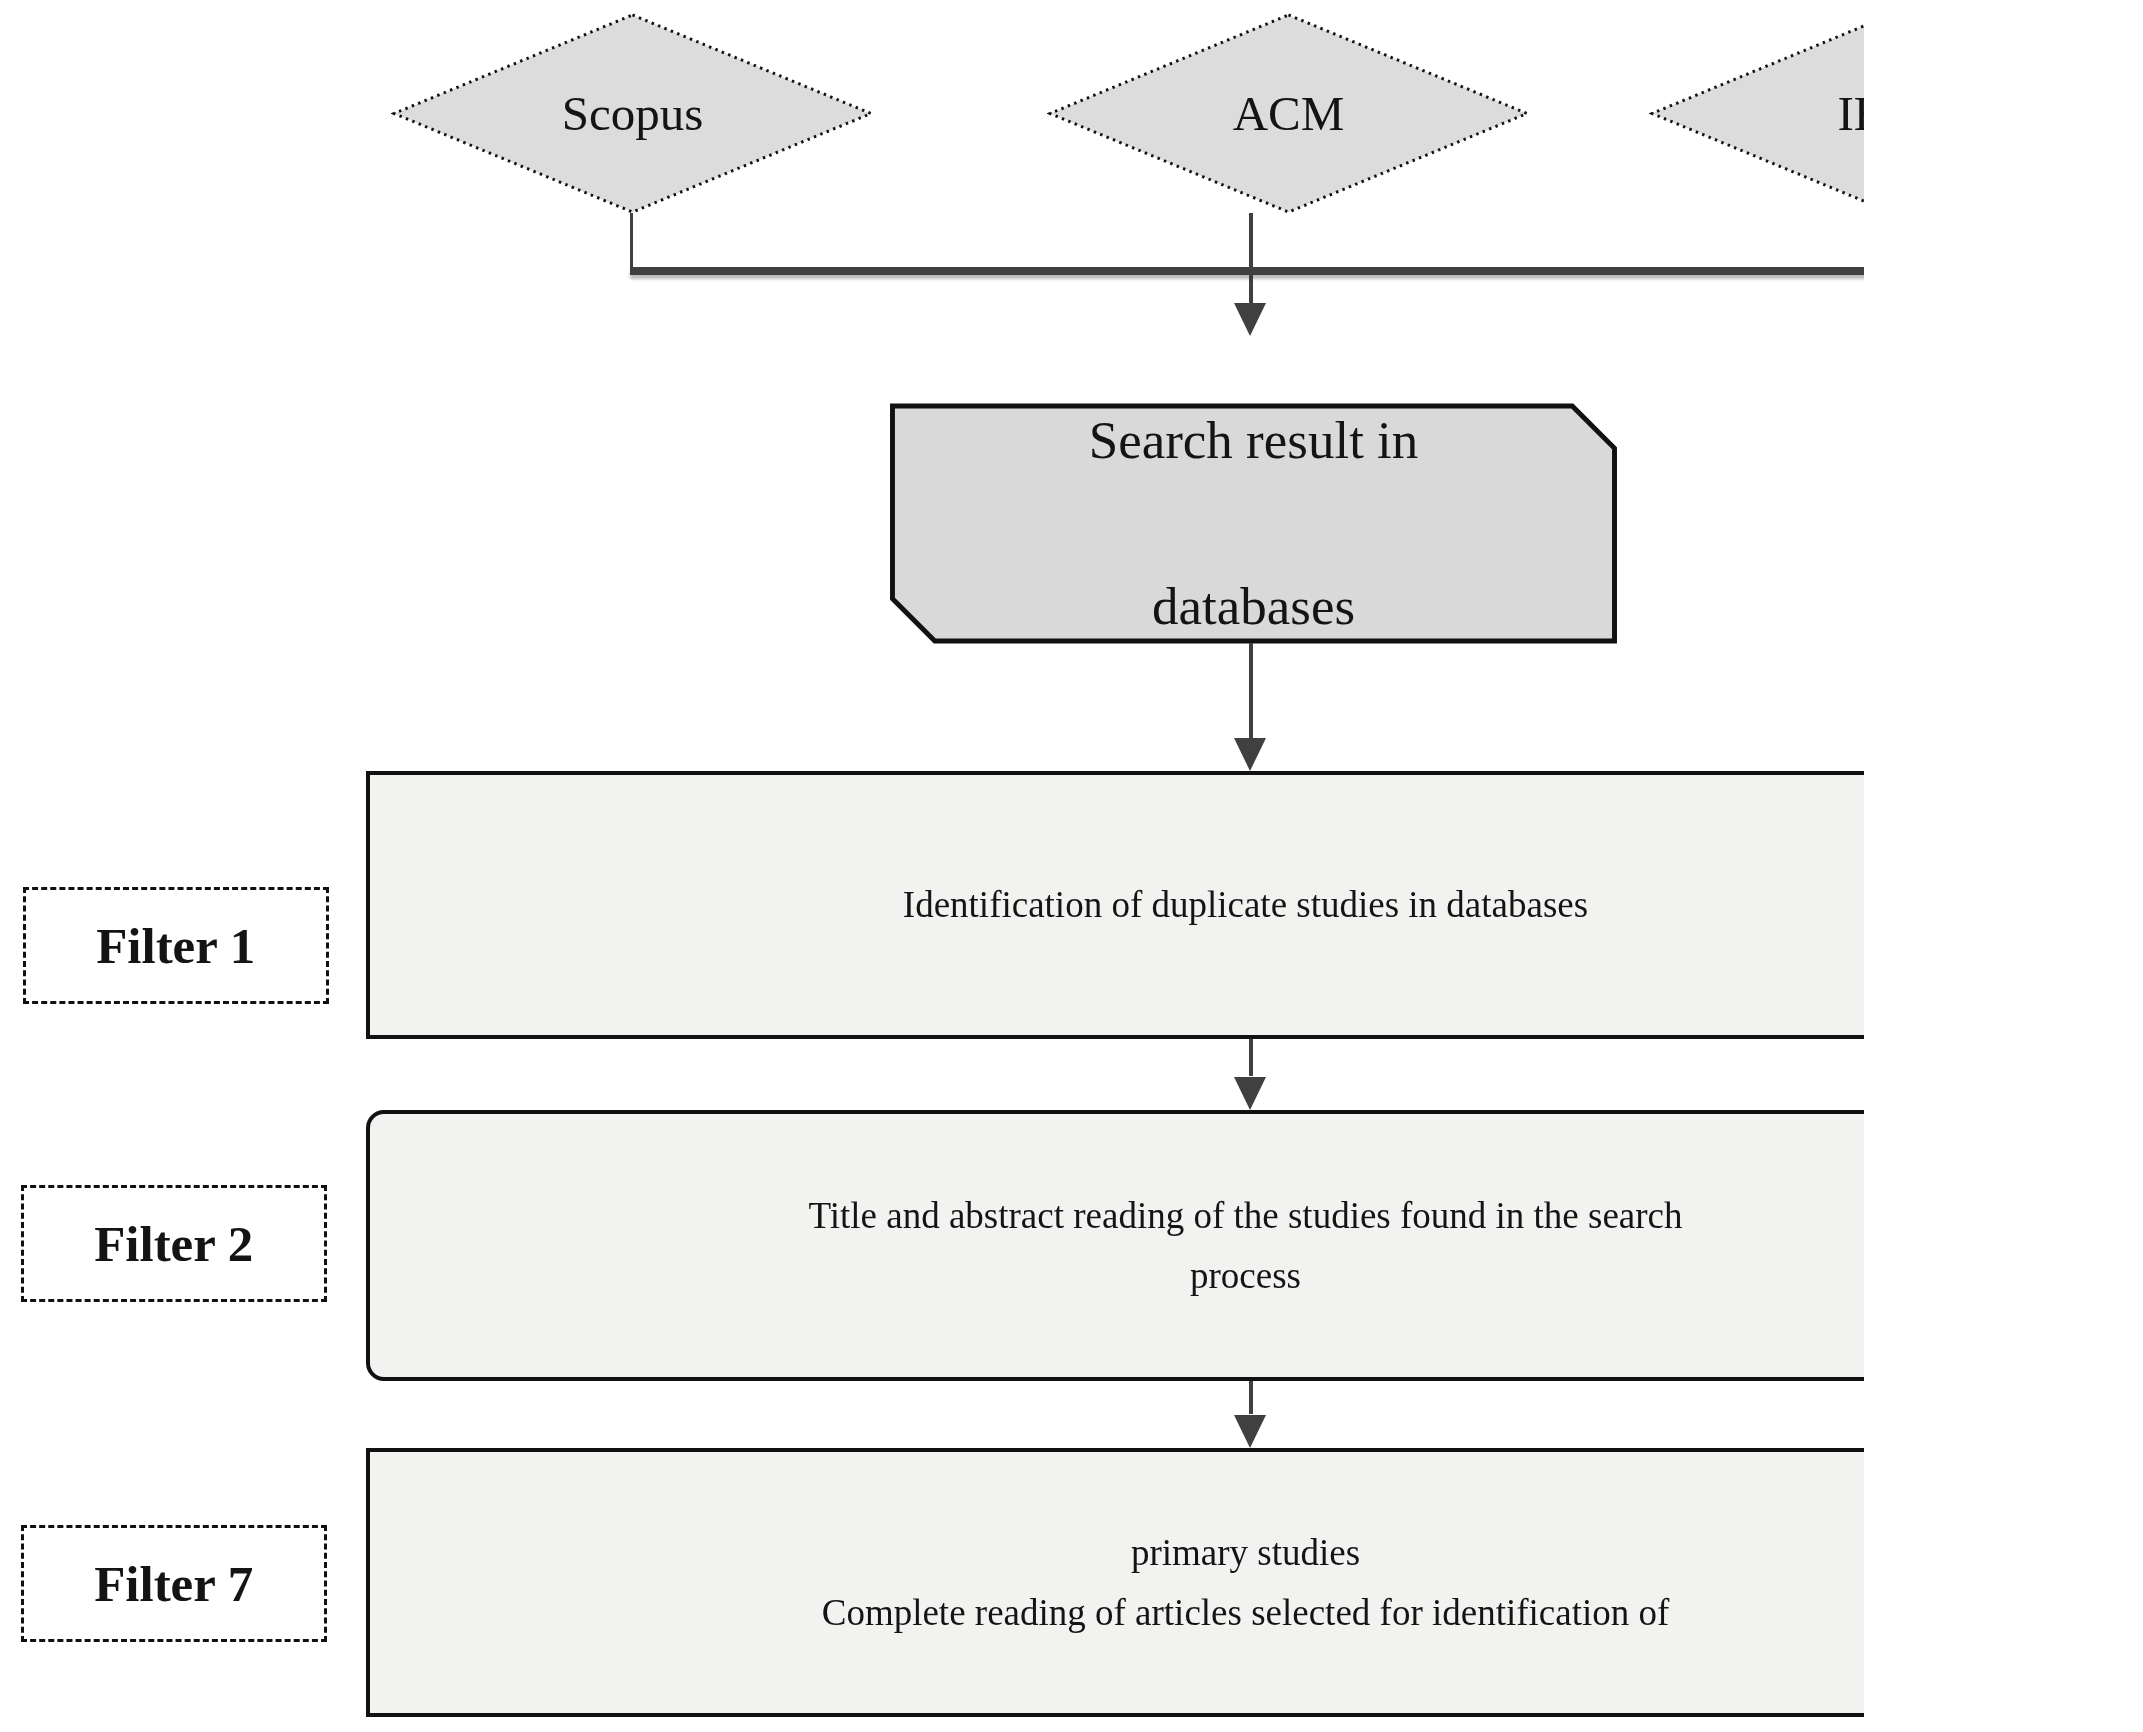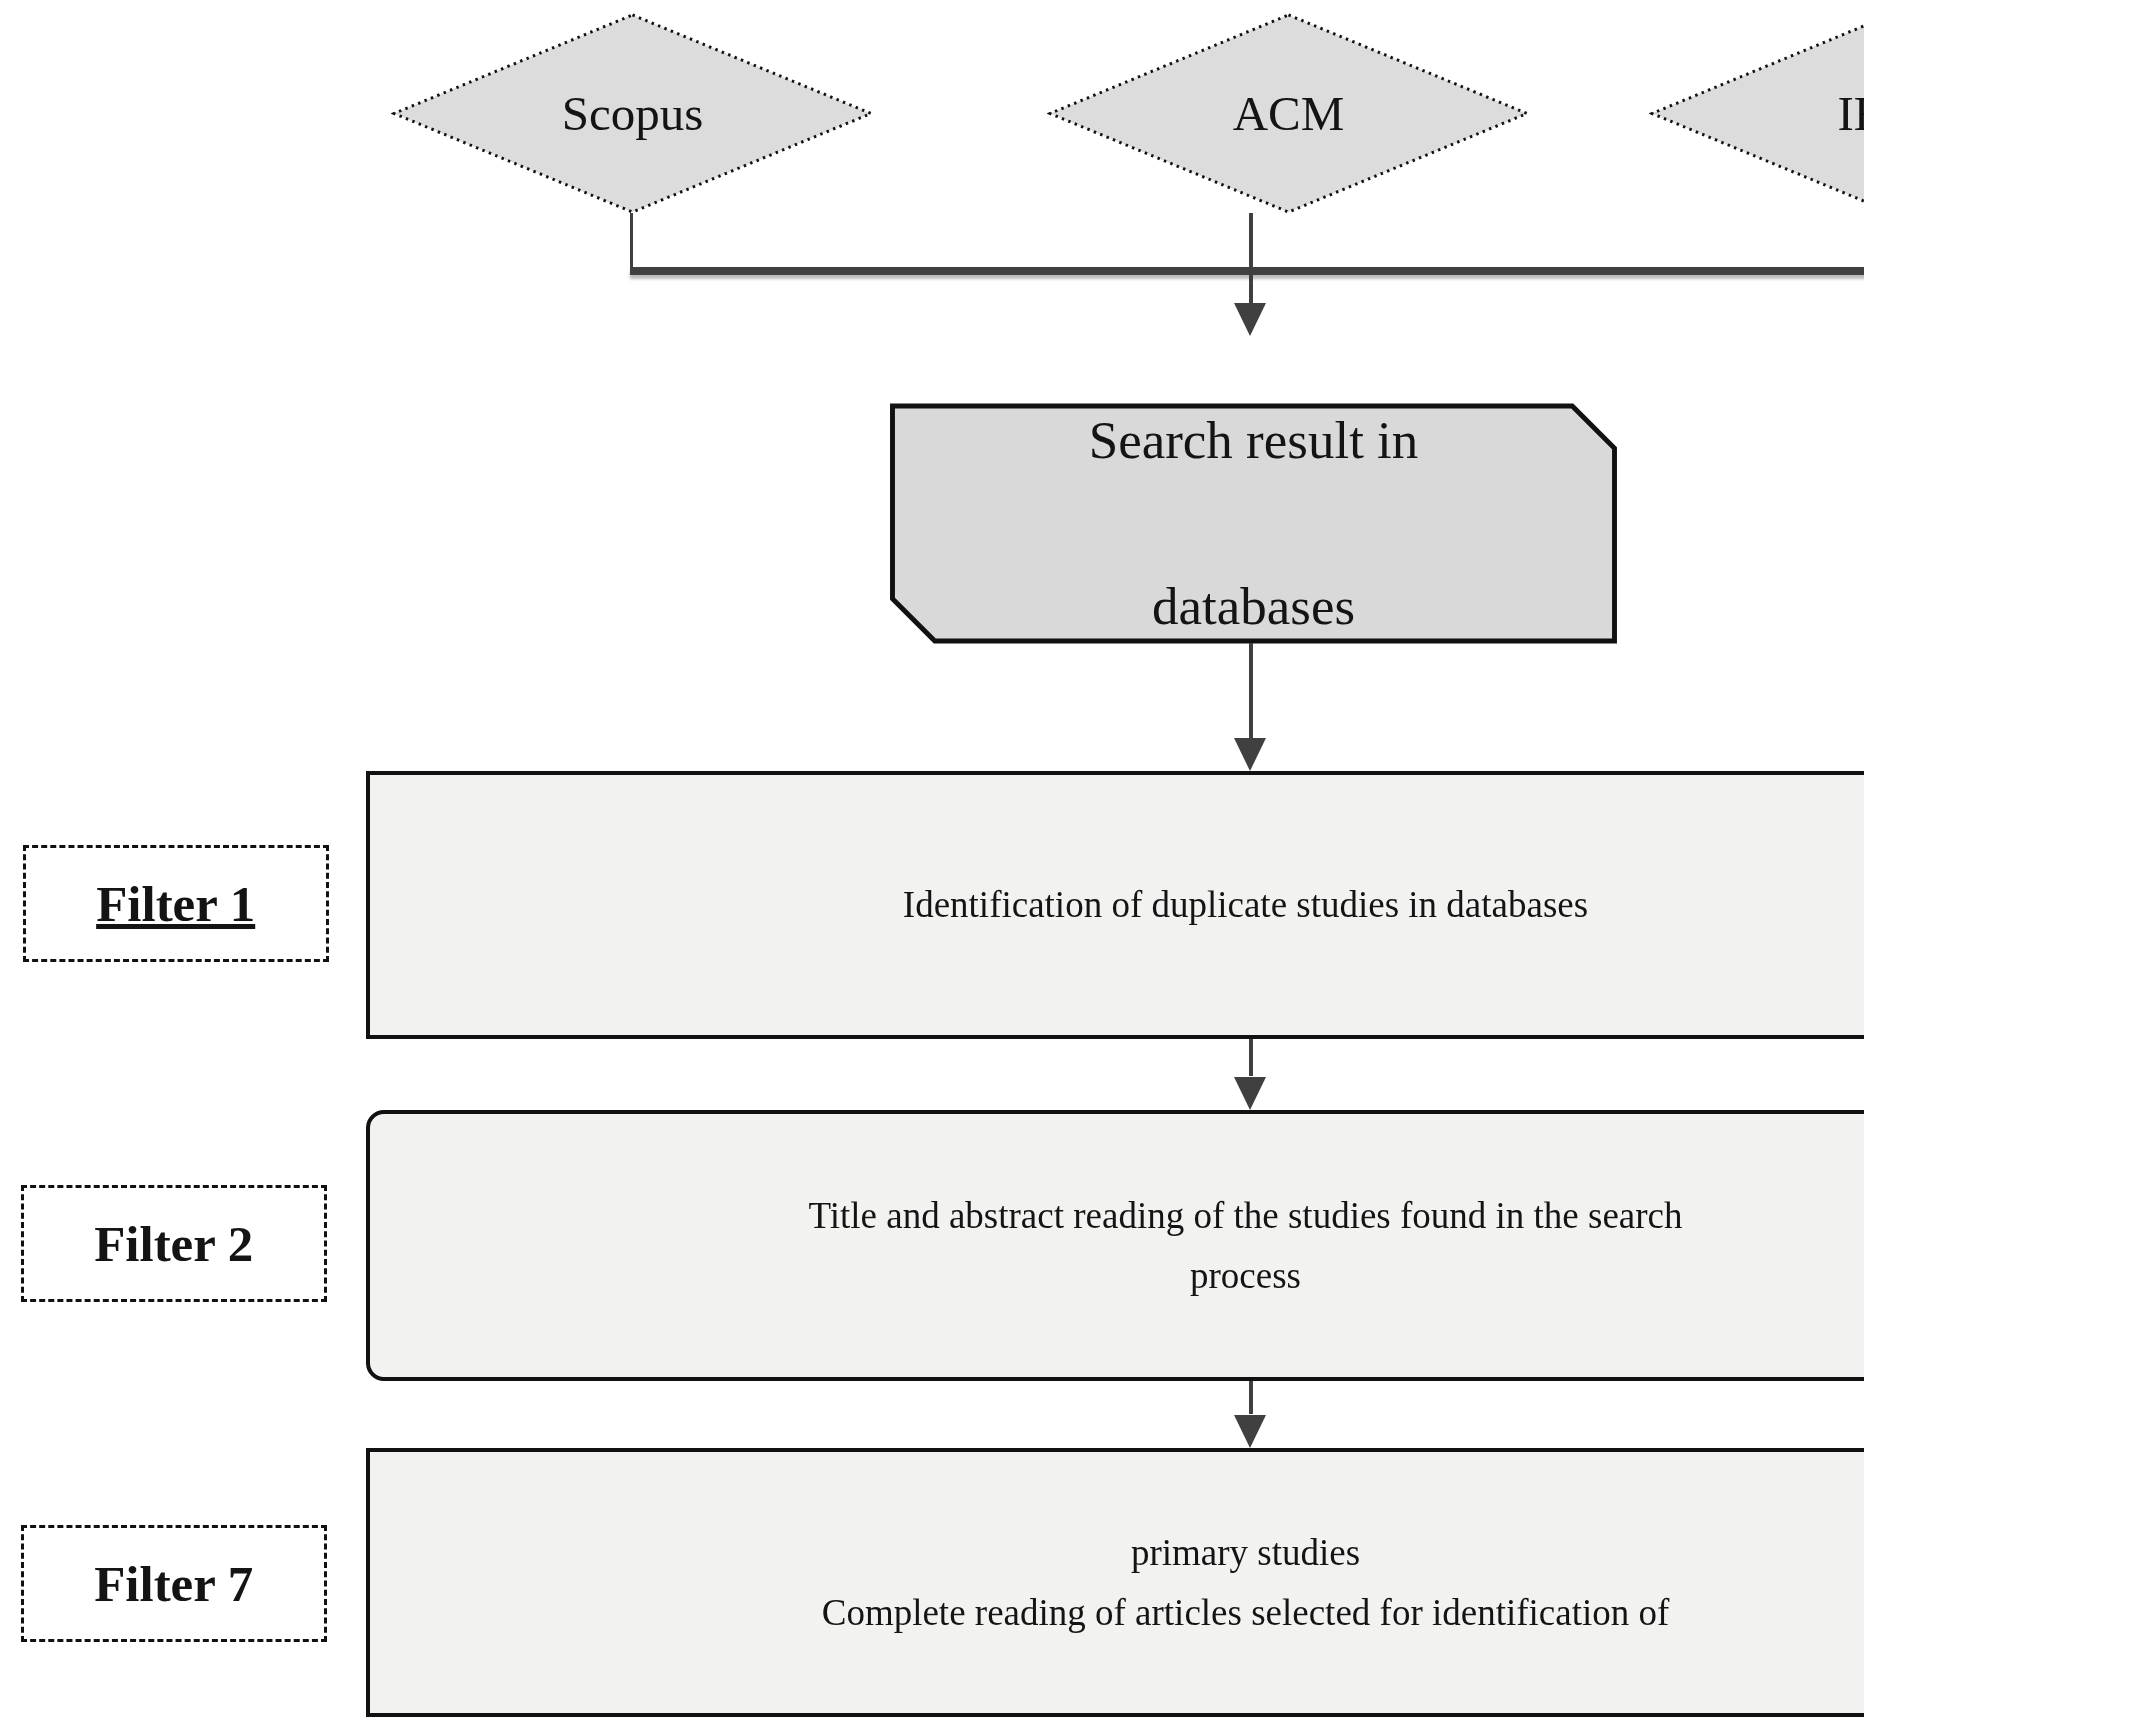--- a/index.html
+++ b/index.html
@@ -85,21 +85,21 @@
 
   
   .filter-tag {
     width: 306px; height: 117px;
     box-sizing: border-box;
     border: 3.9px dashed var(--border, #111);
     display: flex; align-items: center; justify-content: center;
     font-size: 51px; font-weight: bold;
     background: #ffffff;
   }
-  #tag-1 { left: 22.7px; top: 845px; text-decoration: underline; }
+  #tag-1 { left: 22.7px; top: 887px; }
   #tag-2 { left: 20.7px; top: 1185px; }
   #tag-3 { left: 20.7px; top: 1525px; }
 </style>
 </head>
 <body>
 
 <div id="canvas">
 
   <div class="abs diamond" style="left:391px">
     <svg viewBox="0 0 490 206">

